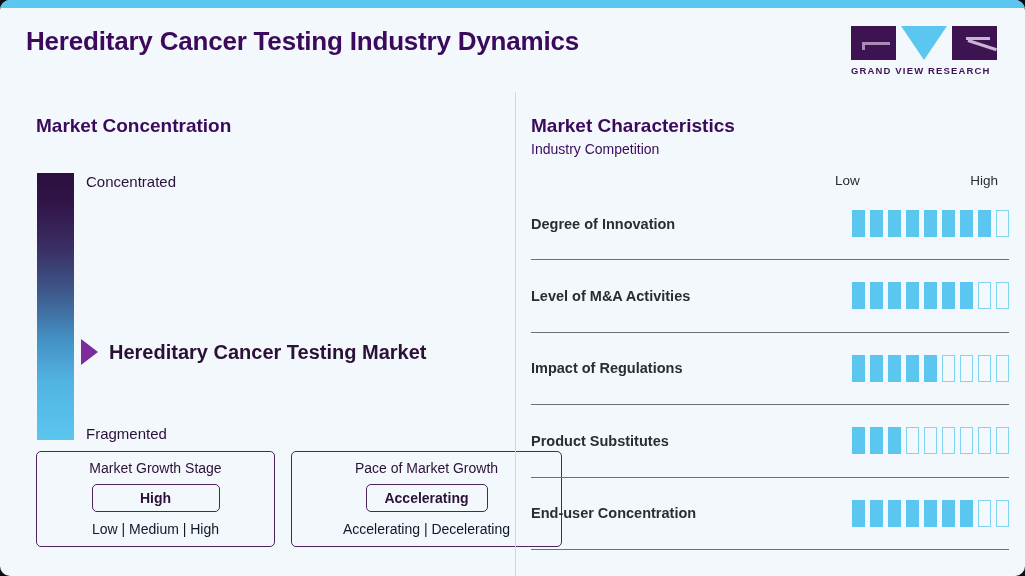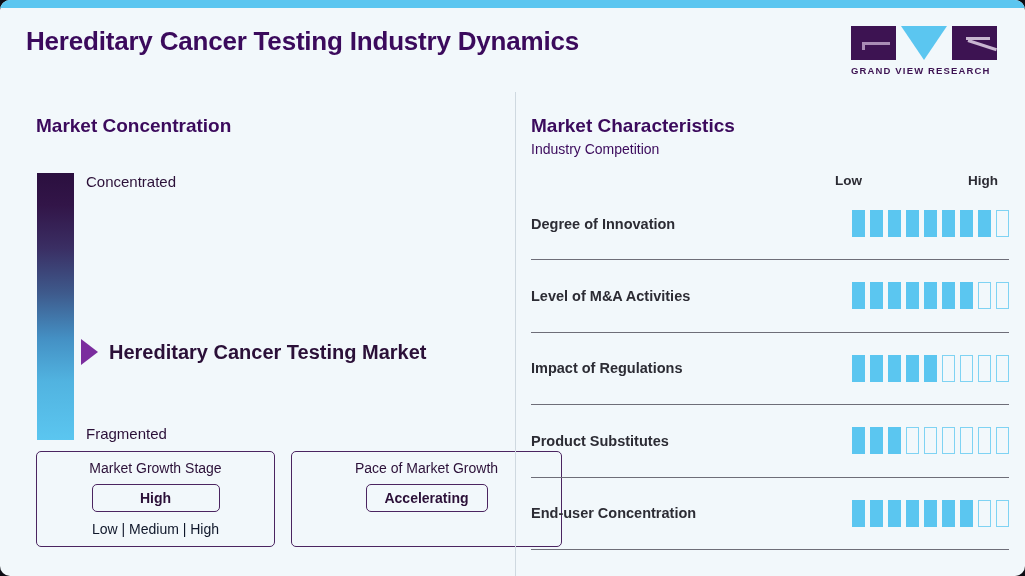--- a/index.html
+++ b/index.html
@@ -239,21 +239,21 @@
   }
 
   .scale-header {
     position: absolute;
     left: 320px;
     top: 81px;
     width: 163px;
     display: flex;
     justify-content: space-between;
     font-size: 13.5px;
-    font-weight: bold;
+    font-weight: normal;
     color: #2c2c34;
   }
 
   .char-rows {
     position: absolute;
     left: 16px;
     top: 104px;
     width: 478px;
   }
   .char-row {
@@ -332,20 +332,21 @@
 
     <div class="stat-boxes">
       <div class="stat-box growth">
         <div class="stat-box-title">Market Growth Stage</div>
         <div class="stat-pill">High</div>
         <div class="stat-box-scale">Low | Medium | High</div>
       </div>
       <div class="stat-box pace">
         <div class="stat-box-title">Pace of Market Growth</div>
         <div class="stat-pill">Accelerating</div>
+        <div class="stat-box-scale">Accelerating | Decelerating</div>
       </div>
     </div>
   </div>
 
   <div class="v-divider"></div>
 
   <div class="right-panel">
     <div class="section-title right-title">Market Characteristics</div>
     <div class="right-sub">Industry Competition</div>
 

